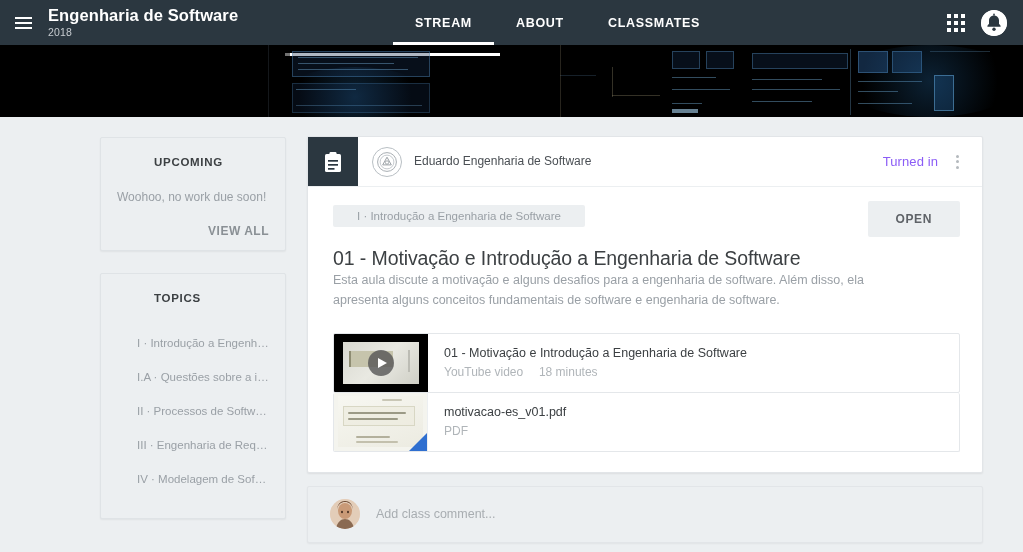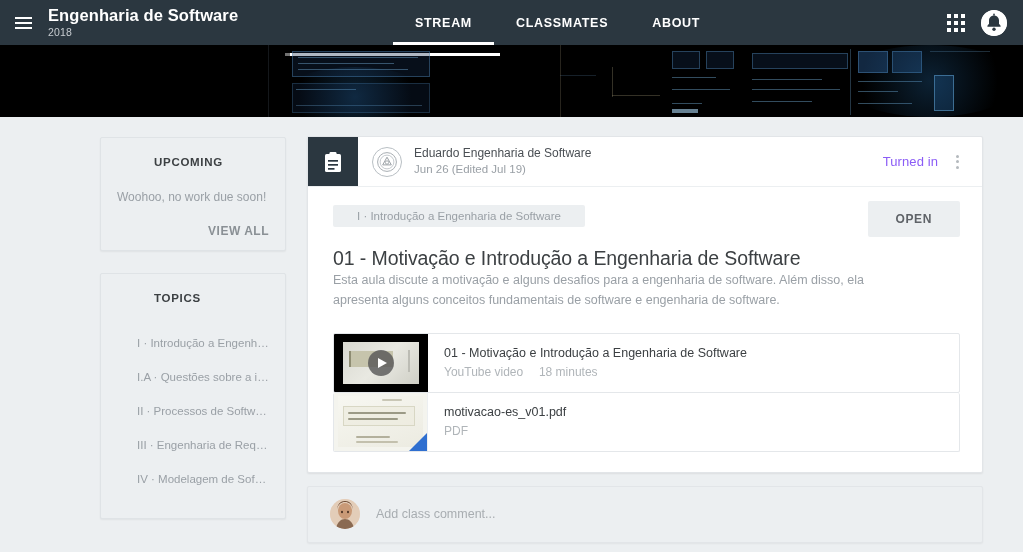--- a/index.html
+++ b/index.html
@@ -324,22 +324,22 @@
       <span></span>
       <span></span>
   </div>
   <div class="class-titles">
     <div class="class-name">Engenharia de Software</div>
     <div class="class-year">2018</div>
   </div>
 
   <div class="navtabs">
     <div class="navtab active">STREAM</div>
+    <div class="navtab">ABOUT</div>
     <div class="navtab">CLASSMATES</div>
-    <div class="navtab">ABOUT</div>
   </div>
 
   <div class="topbar-right">
     <div class="apps-grid">
       <i></i>
         <i></i>
         <i></i>
         <i></i>
         <i></i>
         <i></i>
@@ -446,21 +446,20 @@
           <div class="school-seal">
             <svg width="22" height="22" viewBox="0 0 22 22">
               <circle cx="11" cy="11" r="9.4" fill="none" stroke="#a8aeb3" stroke-width="1"></circle>
               <circle cx="11" cy="11" r="6.9" fill="none" stroke="#b6bcc1" stroke-width="0.8"></circle>
               <path d="M11 6.2 L15.3 13.9 H6.7 Z" fill="none" stroke="#9ba1a6" stroke-width="1"></path>
               <circle cx="11" cy="11.5" r="1.7" fill="none" stroke="#9ba1a6" stroke-width="0.9"></circle>
             </svg>
           </div>
           <div class="author-lines">
             <div class="author-name">Eduardo Engenharia de Software</div>
-            <div class="post-date">Jun 26 (Edited Jul 19)</div>
           </div>
         </div>
         <div class="post-status-area">
           <div class="turned-in">Turned in</div>
           <div class="kebab">
             <i></i>
               <i></i>
               <i></i>
           </div>
         </div>

